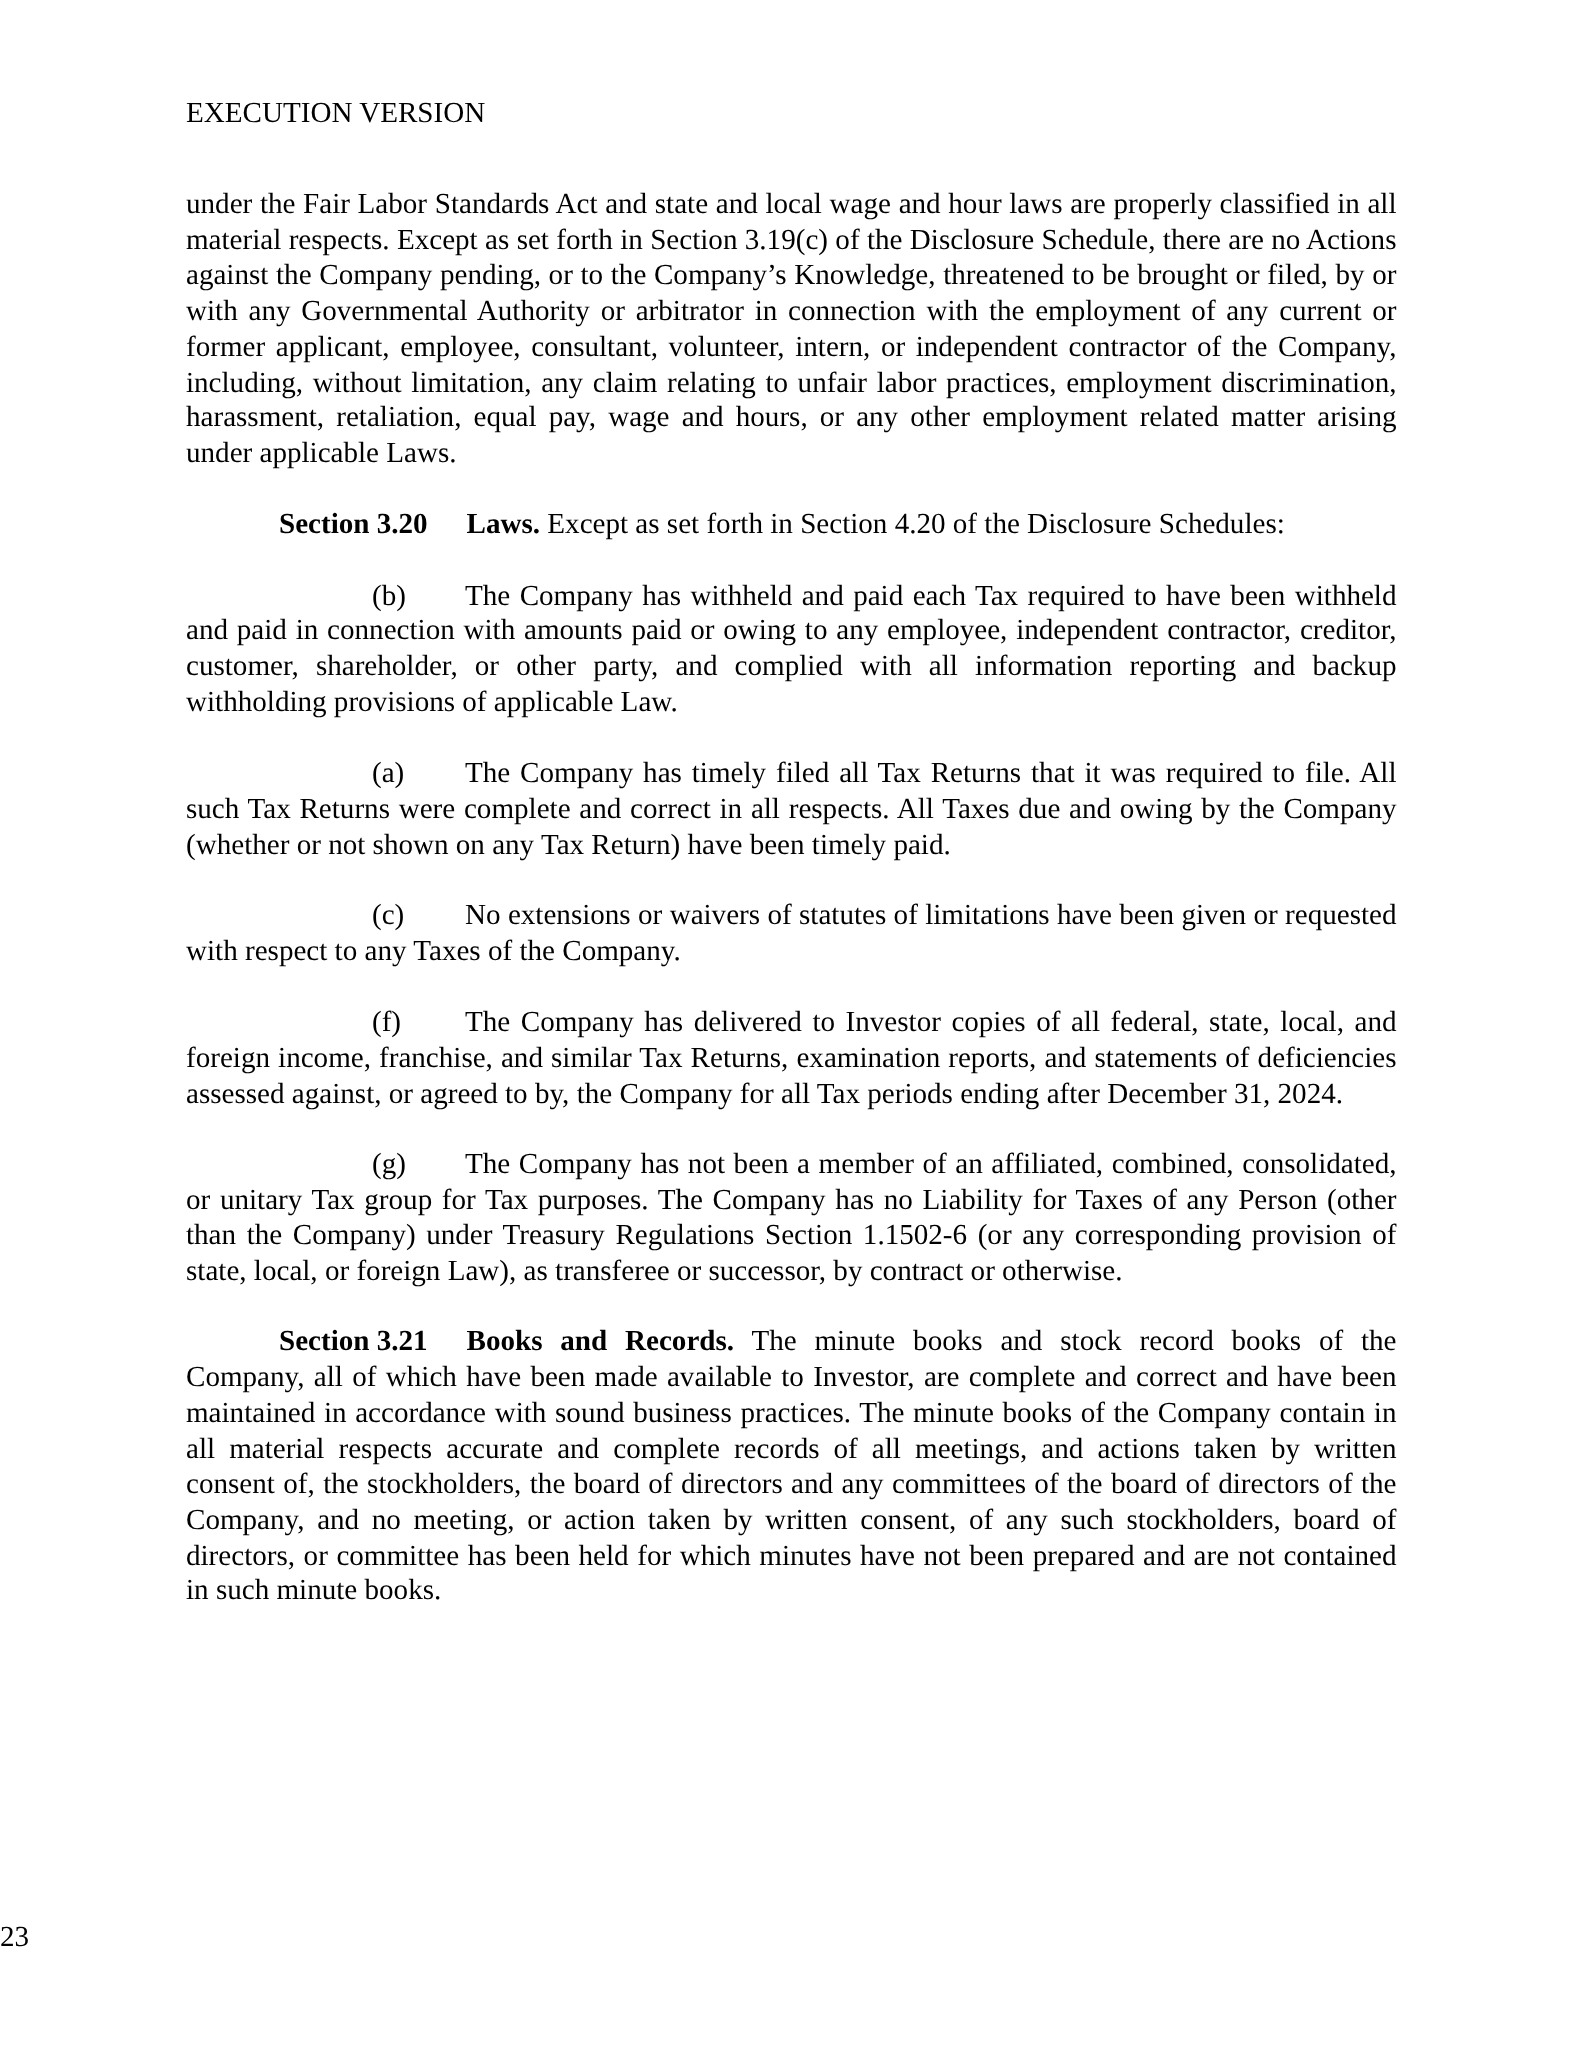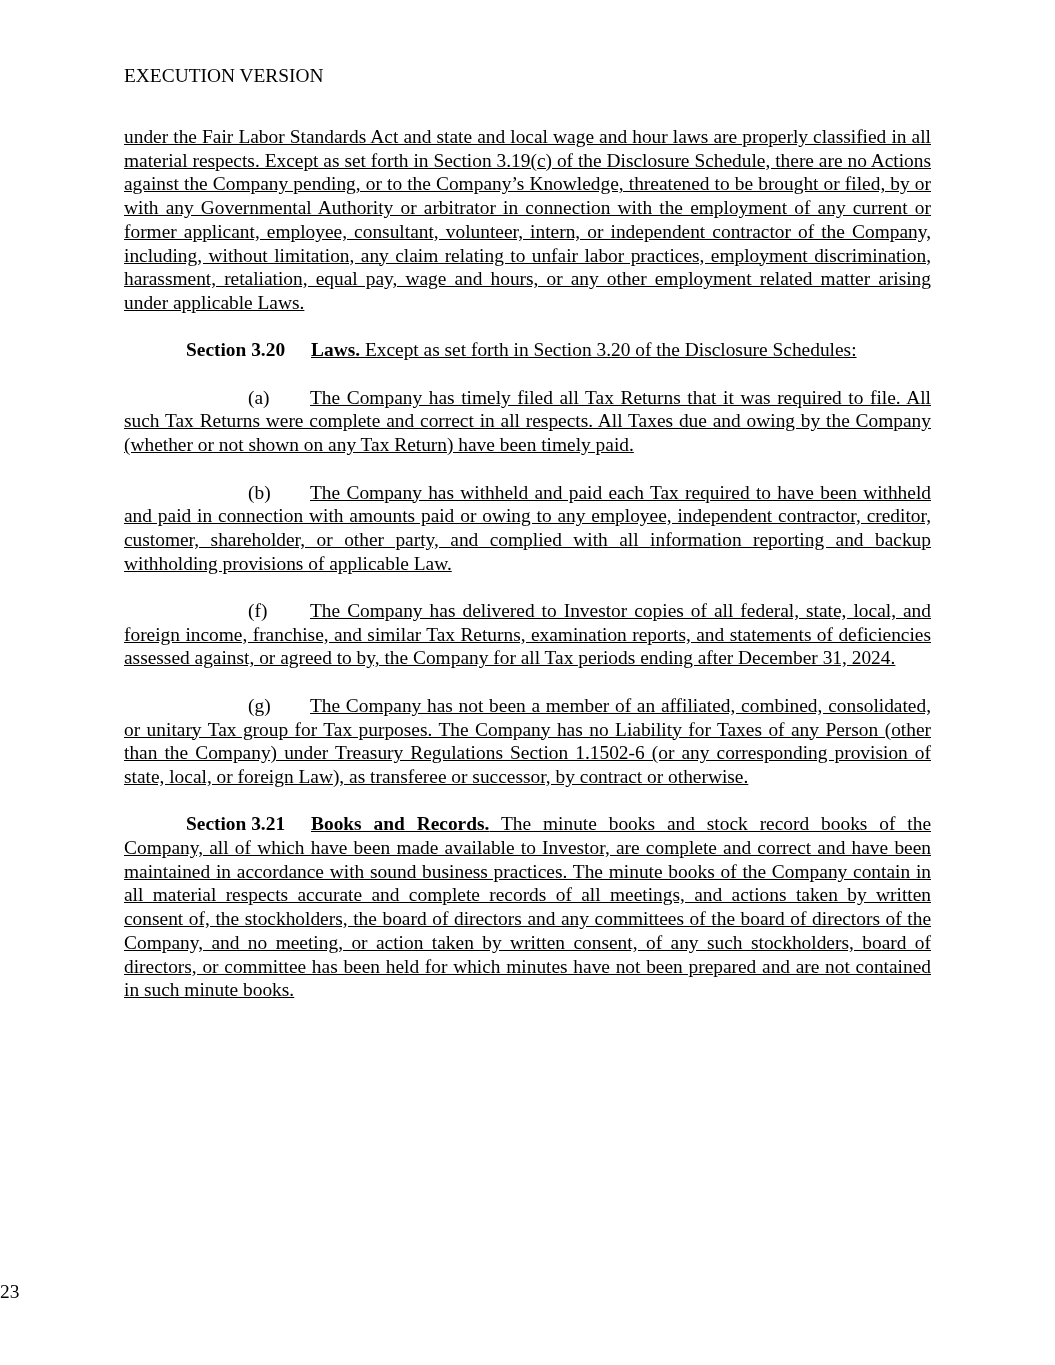--- a/index.html
+++ b/index.html
@@ -5,43 +5,44 @@
   html, body { margin: 0; padding: 0; background: #ffffff; }
   body { width: 1055px; height: 1365px; position: relative; overflow: hidden; }
   .page {
     position: absolute; left: 0; top: 0; width: 918px; height: 1365px;
     background: #ffffff; color: #000000;
     font-family: "Liberation Serif", "DejaVu Serif", serif;
     font-size: 19.4px; line-height: 23.7px;
   }
   .header { position: absolute; left: 124px; top: 64px; font-size: 19.4px; }
   .body { position: absolute; left: 124px; top: 125px; width: 807px; }
-  p { margin: 0 0 23.7px 0; text-align: justify; text-decoration: underline; }
+  p { margin: 0 0 23.7px 0; text-align: justify; }
   .indent-sec { text-indent: 62px; }
   .indent-item { text-indent: 124px; }
   .label { display: inline-block; width: 62px; text-indent: 0; }
   .secnum { font-weight: bold; display: inline-block; width: 125px; text-indent: 0; }
   .sectitle { font-weight: bold; }
   .footer { position: absolute; left: 0; width: 1055px; top: 1280px; }
 </style>
 </head>
 <body>
 
 <div class="page">
   <div class="header">EXECUTION VERSION</div>
 
   <div class="body">
     <p>under the Fair Labor Standards Act and state and local wage and hour laws are properly classified in all material respects. Except as set forth in Section 3.19(c) of the Disclosure Schedule, there are no Actions against the Company pending, or to the Company’s Knowledge, threatened to be brought or filed, by or with any Governmental Authority or arbitrator in connection with the employment of any current or former applicant, employee, consultant, volunteer, intern, or independent contractor of the Company, including, without limitation, any claim relating to unfair labor practices, employment discrimination, harassment, retaliation, equal pay, wage and hours, or any other employment related matter arising under applicable Laws.</p>
 
-    <p class="indent-sec"><span class="secnum">Section 3.20</span><span class="sectitle">Laws.</span><span> Except as set forth in Section 3.20 of the Disclosure Schedules:</span></p>
+    <p class="indent-sec"><span class="secnum">Section 3.20</span><span class="sectitle">Laws.</span><span> Except as set forth in Section 4.20 of the Disclosure Schedules:</span></p>
+
+    <p class="indent-item"><span class="label">(b)</span><span>The Company has withheld and paid each Tax required to have been withheld and paid in connection with amounts paid or owing to any employee, independent contractor, creditor, customer, shareholder, or other party, and complied with all information reporting and backup withholding provisions of applicable Law.</span></p>
 
     <p class="indent-item"><span class="label">(a)</span><span>The Company has timely filed all Tax Returns that it was required to file. All such Tax Returns were complete and correct in all respects. All Taxes due and owing by the Company (whether or not shown on any Tax Return) have been timely paid.</span></p>
 
-    <p class="indent-item"><span class="label">(b)</span><span>The Company has withheld and paid each Tax required to have been withheld and paid in connection with amounts paid or owing to any employee, independent contractor, creditor, customer, shareholder, or other party, and complied with all information reporting and backup withholding provisions of applicable Law.</span></p>
-
+    <p class="indent-item"><span class="label">(c)</span><span>No extensions or waivers of statutes of limitations have been given or requested with respect to any Taxes of the Company.</span></p>
 
 
 
     <p class="indent-item"><span class="label">(f)</span><span>The Company has delivered to Investor copies of all federal, state, local, and foreign income, franchise, and similar Tax Returns, examination reports, and statements of deficiencies assessed against, or agreed to by, the Company for all Tax periods ending after December 31, 2024.</span></p>
 
     <p class="indent-item"><span class="label">(g)</span><span>The Company has not been a member of an affiliated, combined, consolidated, or unitary Tax group for Tax purposes. The Company has no Liability for Taxes of any Person (other than the Company) under Treasury Regulations Section 1.1502-6 (or any corresponding provision of state, local, or foreign Law), as transferee or successor, by contract or otherwise.</span></p>
 
     <p class="indent-sec"><span class="secnum">Section 3.21</span><span class="sectitle">Books and Records.</span><span> The minute books and stock record books of the Company, all of which have been made available to Investor, are complete and correct and have been maintained in accordance with sound business practices. The minute books of the Company contain in all material respects accurate and complete records of all meetings, and actions taken by written consent of, the stockholders, the board of directors and any committees of the board of directors of the Company, and no meeting, or action taken by written consent, of any such stockholders, board of directors, or committee has been held for which minutes have not been prepared and are not contained in such minute books.</span></p>
   </div>
 

